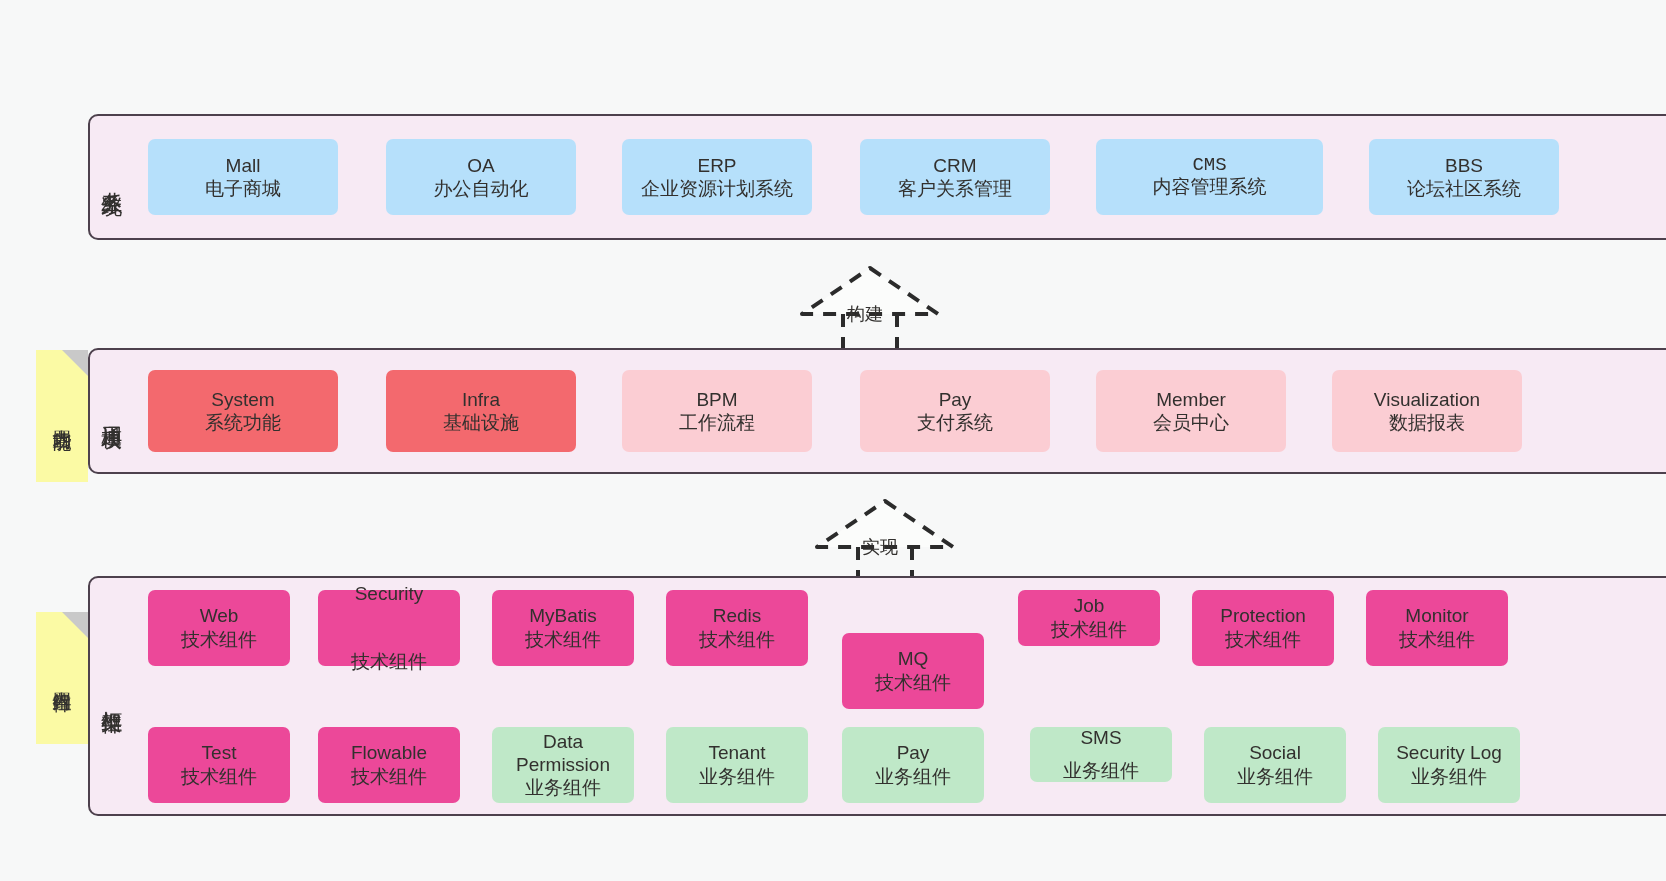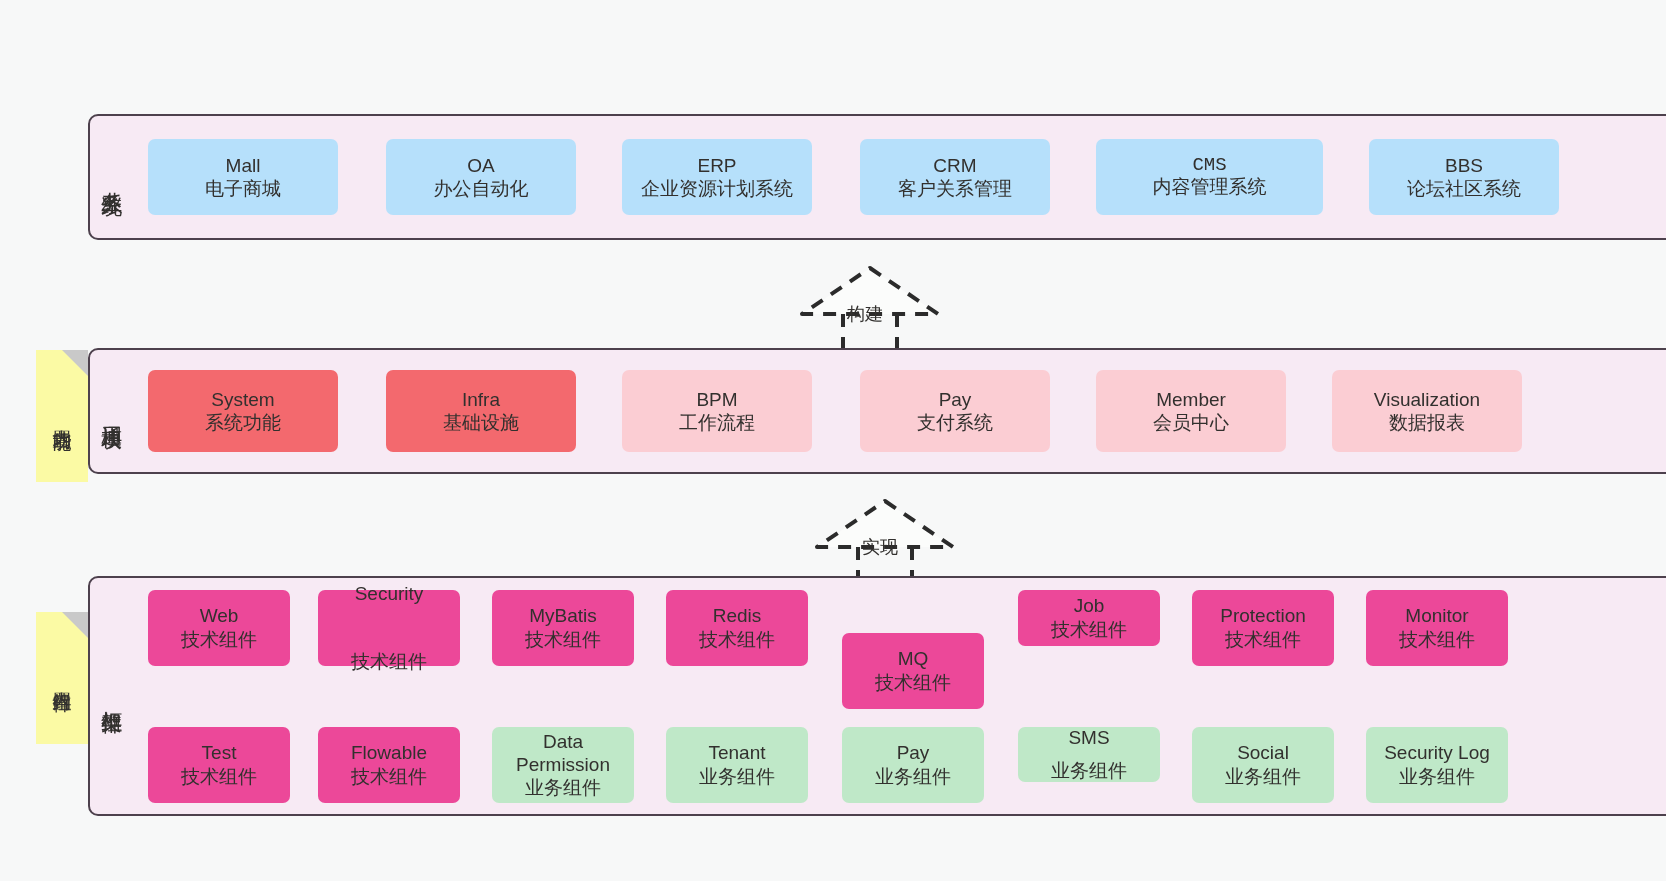--- a/index.html
+++ b/index.html
@@ -291,21 +291,21 @@
           <span class="card-sub">业务组件</span>
         </div>
         <div class="card lightgreen" style="width:142px; height:76px; margin-left:32px;">
           <span class="card-main">Tenant</span>
           <span class="card-sub">业务组件</span>
         </div>
         <div class="card lightgreen" style="width:142px; height:76px; margin-left:34px;">
           <span class="card-main">Pay</span>
           <span class="card-sub">业务组件</span>
         </div>
-        <div class="card lightgreen" style="width:142px; height:55px; margin-left:34px;gap:9px;">
+        <div class="card lightgreen" style="width:142px; height:55px; margin-left:46px;gap:9px;">
           <span class="card-main">SMS</span>
           <span class="card-sub">业务组件</span>
         </div>
         <div class="card lightgreen" style="width:142px; height:76px; margin-left:32px;">
           <span class="card-main">Social</span>
           <span class="card-sub">业务组件</span>
         </div>
         <div class="card lightgreen" style="width:142px; height:76px; margin-left:32px;">
           <span class="card-main">Security Log</span>
           <span class="card-sub">业务组件</span>

